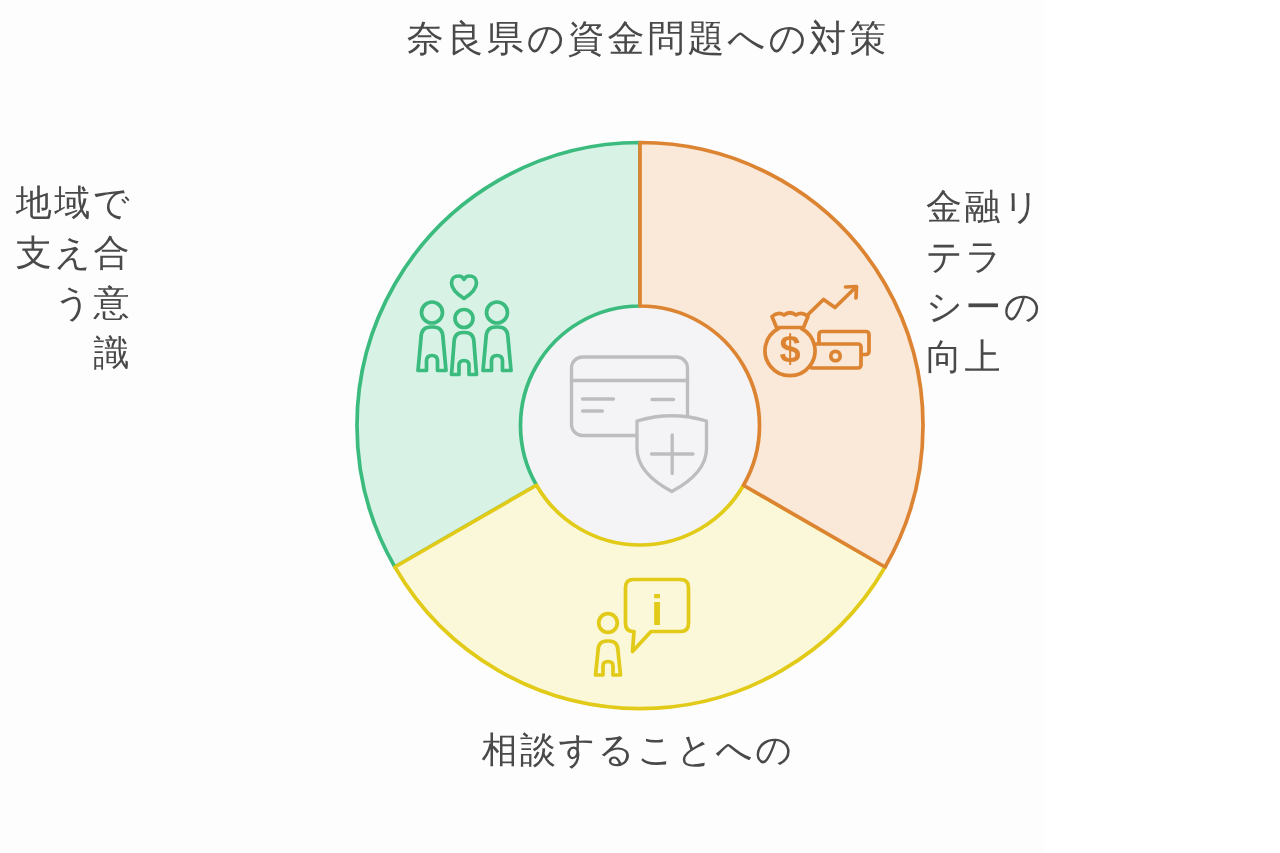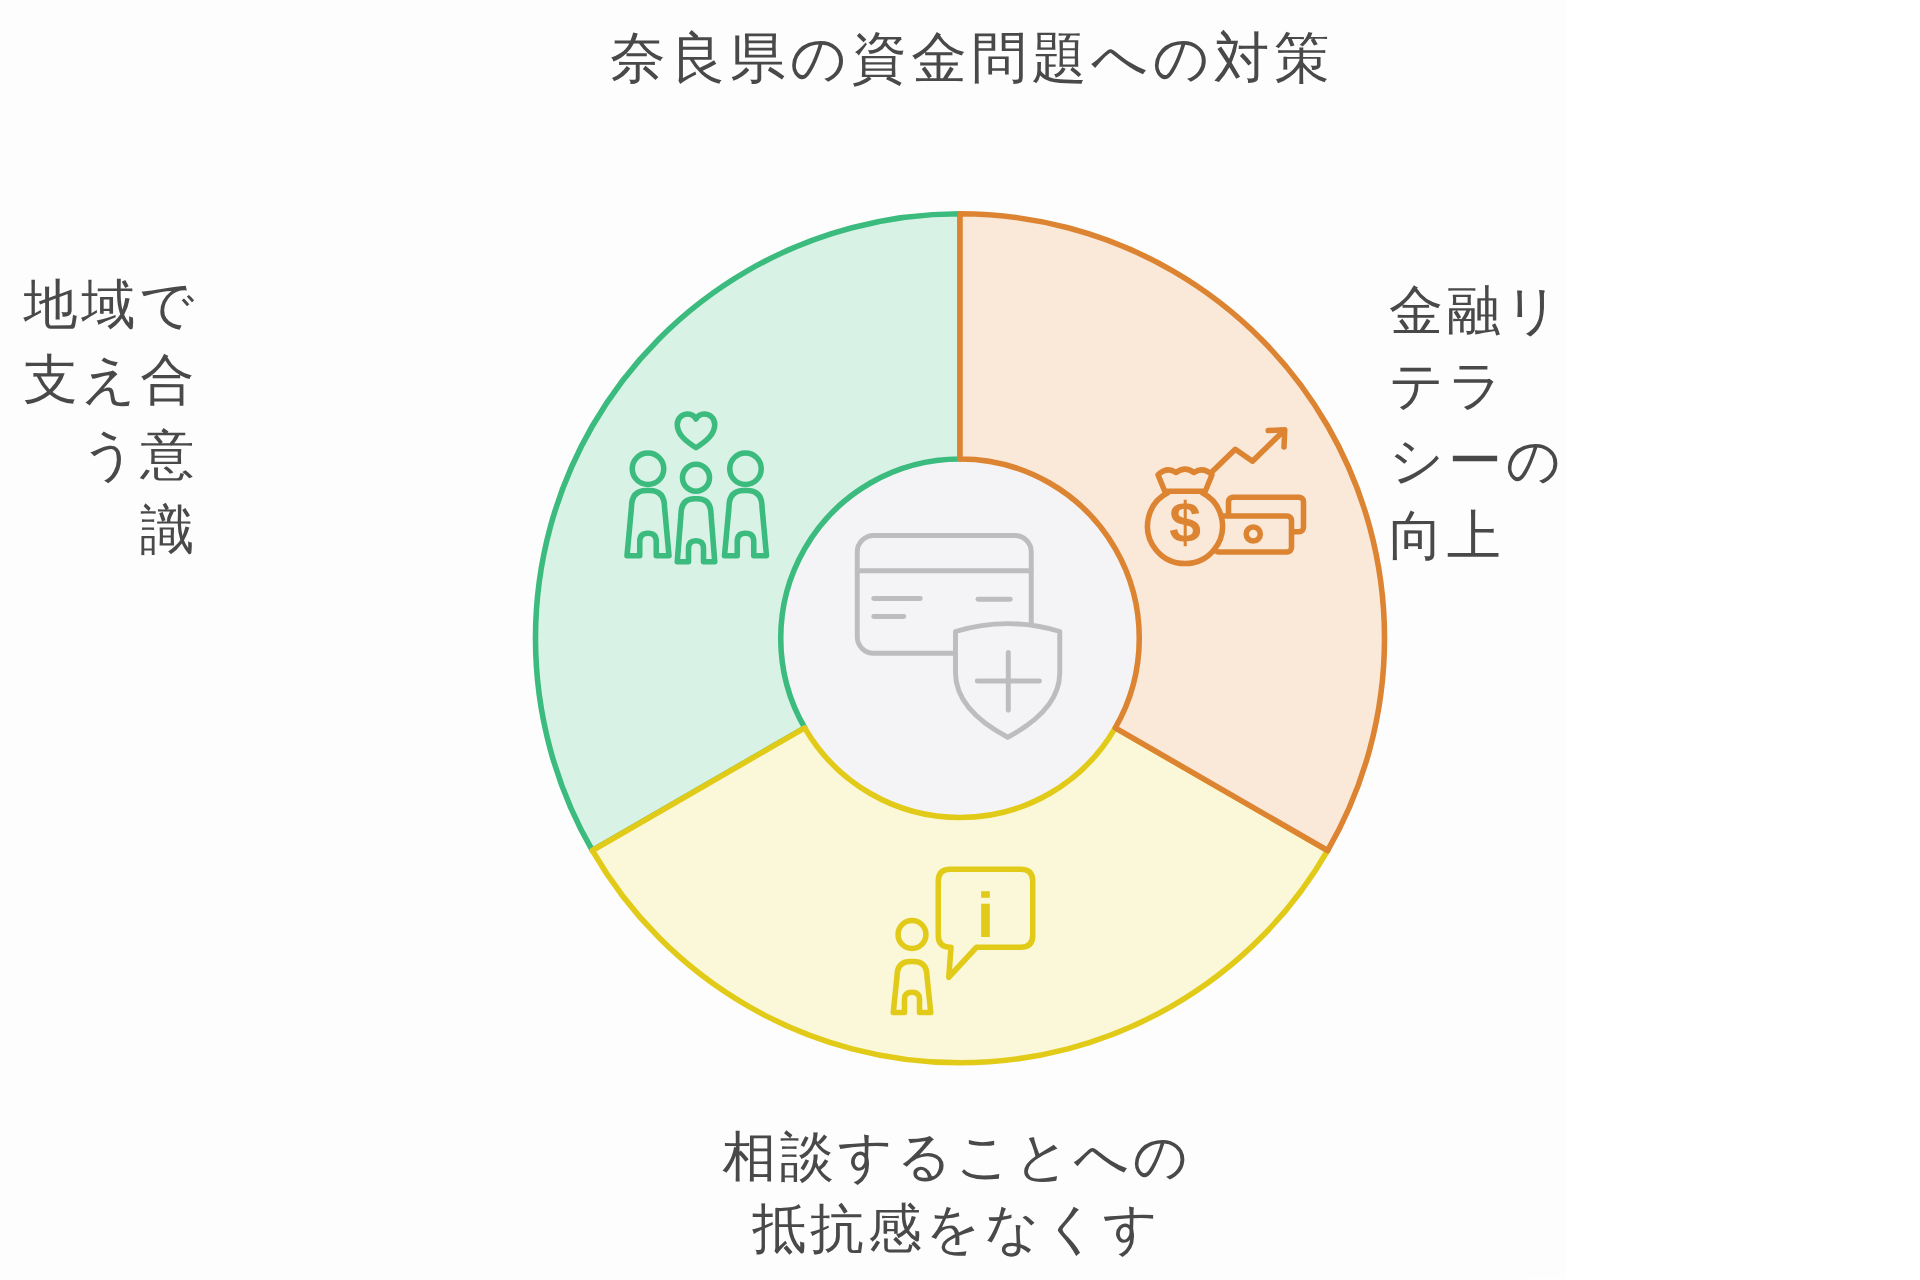--- a/index.html
+++ b/index.html
@@ -28,21 +28,21 @@
   .seg-label {
     position: absolute;
     font-size: 36px;
     font-weight: 500;
     letter-spacing: 2.5px;
     line-height: 50px;
   }
   .seg-label span { display: block; }
   .label-left   { top: 178px; right: 912px; text-align: right; }
   .label-right  { top: 182px; left: 926px; text-align: left; }
-  .label-bottom { top: 726px; left: 440px; width: 396px; text-align: center; line-height: 48px; margin-top: 21px; }
+  .label-bottom { top: 726px; left: 440px; width: 396px; text-align: center; line-height: 48px; }
 
   
   .slice { stroke-width: 3.7; stroke-linejoin: round; }
   .slice.community { fill: var(--community-fill); stroke: var(--community-stroke); }
   .slice.consult   { fill: var(--consult-fill);   stroke: var(--consult-stroke); }
   .slice.financial { fill: var(--financial-fill); stroke: var(--financial-stroke); }
   .hub { fill: var(--center-fill); }
 
   
   .ic { fill: none; stroke-width: 3.7; stroke-linecap: round; stroke-linejoin: round; }
@@ -122,16 +122,15 @@
   <div class="seg-label label-left">
     <span>地域で支え合う意</span>
     <span>識</span>
   </div>
   <div class="seg-label label-right">
     <span>金融リテラシーの</span>
     <span>向上</span>
   </div>
   <div class="seg-label label-bottom">
     <span>相談することへの</span>
-    <span>抵抗感をなくす</span>
   </div>
 
 </div>
 
 </body></html>

